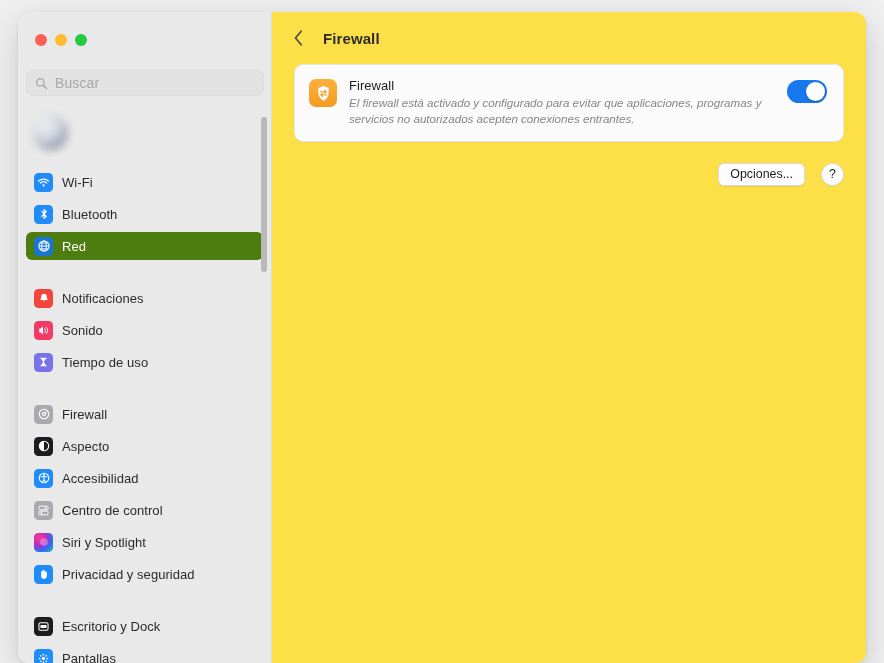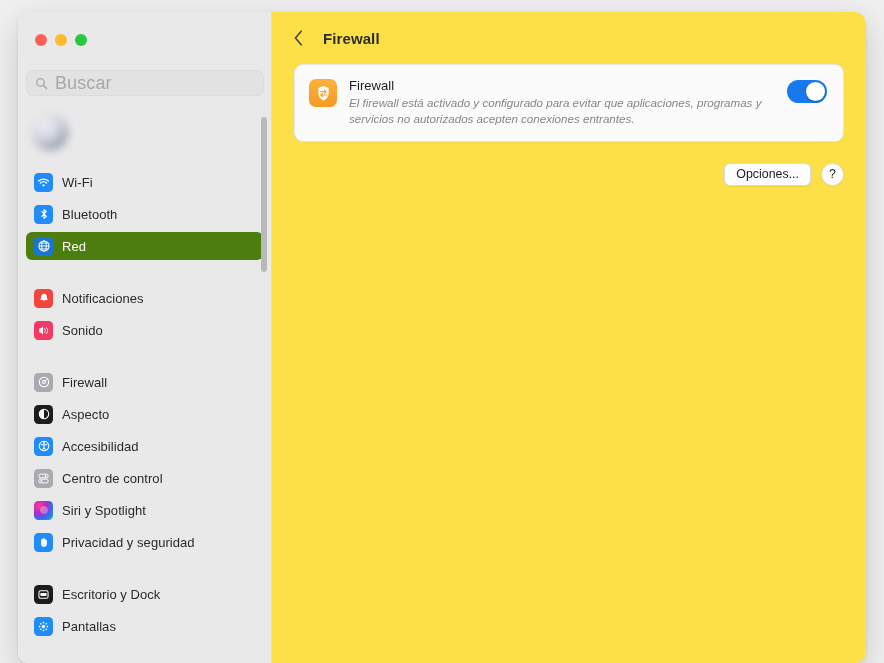--- a/index.html
+++ b/index.html
@@ -45,21 +45,21 @@
     left: 8px; top: 58px;
     width: 238px; height: 26px;
     background: #e2e2e2;
     border: 1px solid #dcdcdc;
     border-radius: 7px;
     display: flex; align-items: center;
     padding: 0 8px;
     gap: 7px;
   }
   .search-icon { width: 13px; height: 13px; flex: 0 0 13px; opacity: .5; }
-  .search-ph { font-size: 18px; color: #a8a8a8; letter-spacing: .1px; }
+  .search-ph { font-size: 14px; color: #a8a8a8; letter-spacing: .1px; }
 
   .account-row {
     position: absolute;
     left: 6px; top: 96px;
     width: 240px; height: 48px;
     display: flex; align-items: center; gap: 10px;
     padding: 0 8px;
     filter: blur(4.2px);
     opacity: .95;
   }
@@ -169,21 +169,21 @@
   }
   .toggle .knob {
     position: absolute; top: 1.6px; right: 1.6px;
     width: 19.5px; height: 19.5px; border-radius: 50%;
     background: #fff;
     box-shadow: 0 1px 2px rgba(0,0,0,0.26);
   }
 
   .actions {
     display: flex; align-items: center; justify-content: flex-end;
-    gap: 10px;
+    gap: 16px;
     padding: 21px 22px 0 0;
   }
   .btn {
     background: #fdfdfd;
     border: 1px solid #dcdcdc;
     border-radius: 6px;
     height: 23px;
     padding: 0 11px;
     display: flex; align-items: center;
     font-size: 12.4px; color: #1d1d1f;
@@ -276,20 +276,29 @@
         </div>
         <div class="nav-item">
           <span class="app-icon" style="background:#f33a64">
             <svg width="13" height="13" viewBox="0 0 16 16">
               <path d="M7.4 3.2L4.6 5.6H2.8v4.8h1.8l2.8 2.4z" fill="#fff"></path>
               <path d="M9.6 5.8a3.3 3.3 0 0 1 0 4.4" fill="none" stroke="#fff" stroke-width="1.2" stroke-linecap="round"></path>
               <path d="M11.5 4.2a5.6 5.6 0 0 1 0 7.6" fill="none" stroke="#fff" stroke-width="1.2" stroke-linecap="round"></path>
             </svg>
           </span>
           <span class="nav-label">Sonido</span>
+        </div>
+        <div class="nav-item">
+          <span class="app-icon" style="background:#7a72e8">
+            <svg width="11" height="12" viewBox="0 0 16 16">
+              <path d="M4 2.4h8M4 13.6h8" stroke="#fff" stroke-width="1.5" stroke-linecap="round"></path>
+              <path d="M4.8 2.6c0 2.6 2.4 3.6 2.4 5.4 0 1.8-2.4 2.8-2.4 5.4h6.4c0-2.6-2.4-3.6-2.4-5.4 0-1.8 2.4-2.8 2.4-5.4z" fill="#fff"></path>
+            </svg>
+          </span>
+          <span class="nav-label">Tiempo de uso</span>
         </div>
       </div>
 
       <div class="nav-gap"></div>
 
       <div class="nav-group">
         <div class="nav-item">
           <span class="app-icon" style="background:#a9a9af">
             <svg width="14" height="14" viewBox="0 0 16 16">
               <circle cx="8" cy="8" r="5.4" fill="none" stroke="#fff" stroke-width="1.2"></circle>

